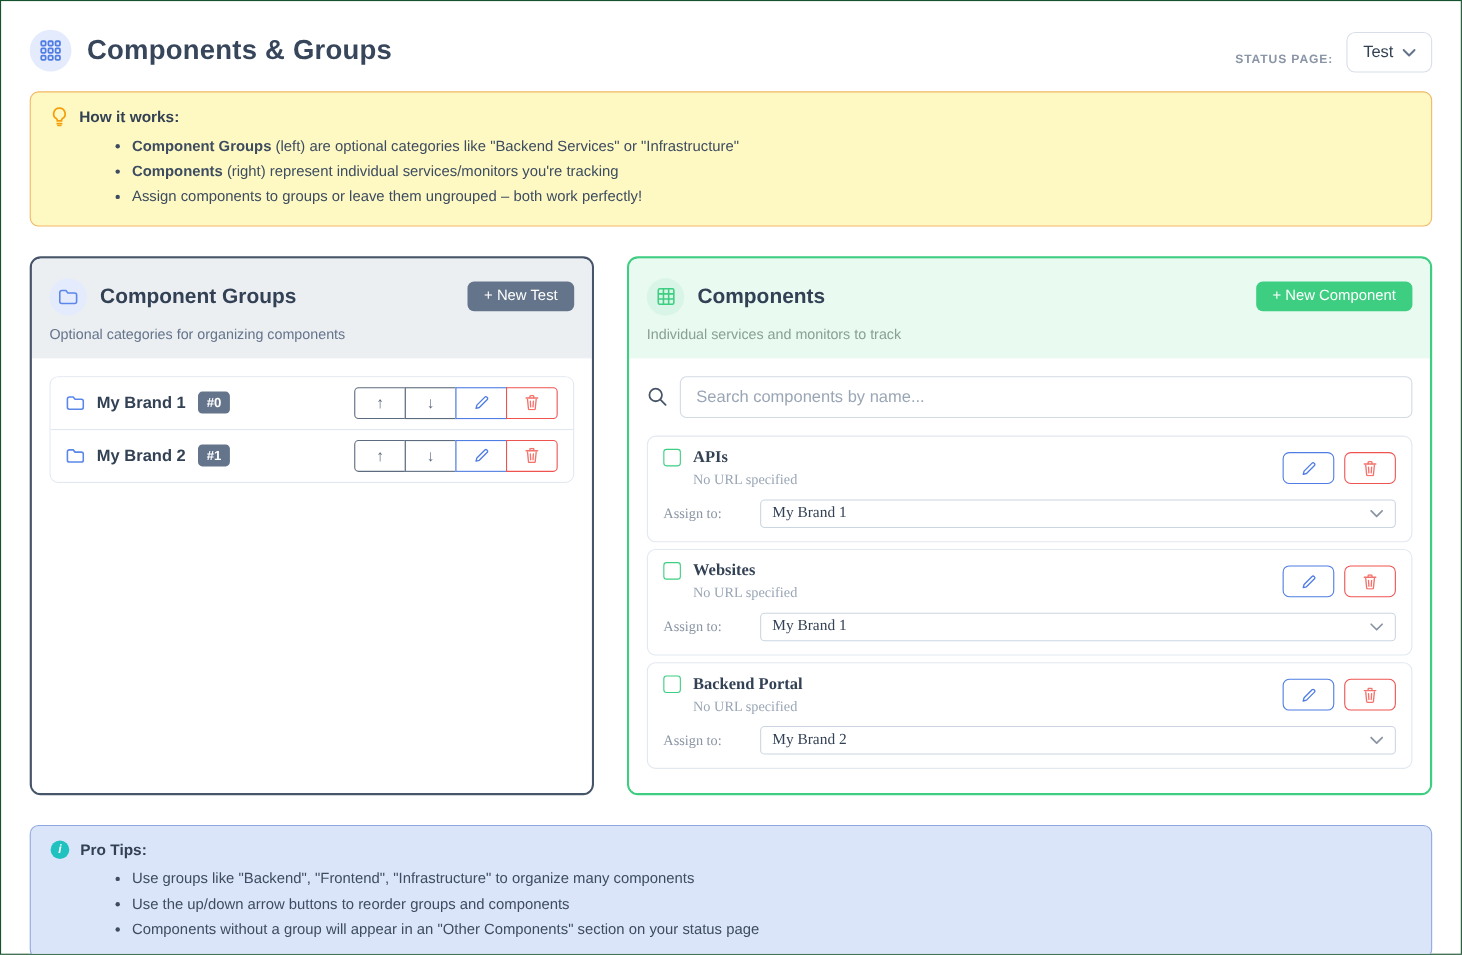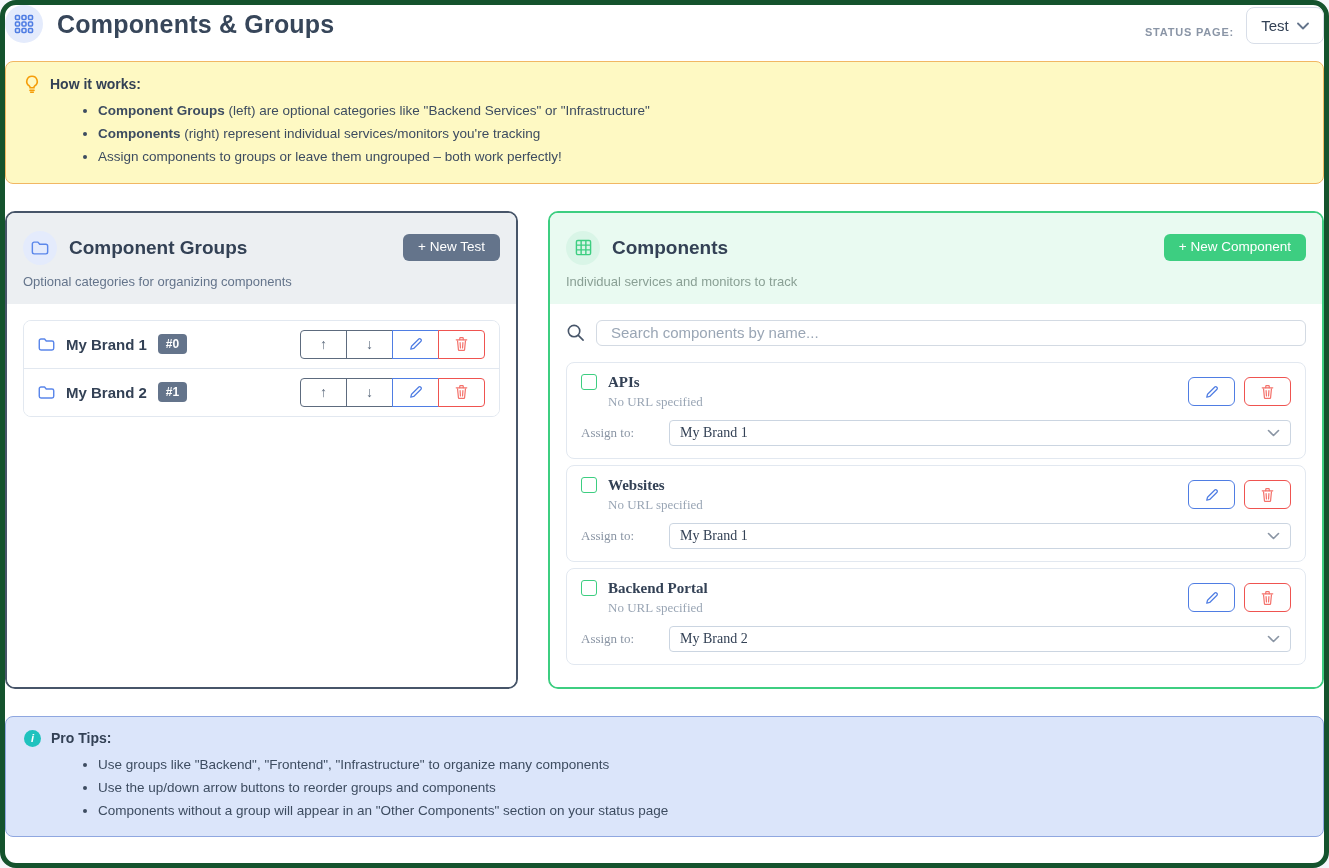--- a/index.html
+++ b/index.html
@@ -5,23 +5,24 @@
   * { margin:0; padding:0; box-sizing:border-box; }
   html,body { width:1329px; height:868px; }
   body {
     font-family:"Liberation Sans","DejaVu Sans",sans-serif;
     background:#f4f7fb;
     color:#334155;
   }
   .app-card {
     position:absolute; inset:0;
     background:#ffffff;
-    border:5px solid #14532d;
-    border-radius:16px;
+    border:1px solid #14532d;
+    border-radius:0;
     overflow:hidden;
+    padding:26px;
   }
   
   .page-header { position:relative; }
   .title-row { display:flex; align-items:center; gap:14px; }
   .title-icon-wrap {
     width:38px; height:38px; border-radius:50%;
     background:#e4ebfc; display:flex; align-items:center; justify-content:center;
     flex:0 0 auto;
   }
   .page-title { font-size:25px; font-weight:700; color:#37465a; letter-spacing:.2px; }
@@ -97,21 +98,21 @@
     font-family:inherit; font-size:14px;
   }
   .icon-btn.slate { border:1px solid #5d6b7e; color:#5d6b7e; }
   .icon-btn.blue  { border:1px solid #4f7de3; color:#4f7de3; }
   .icon-btn.red   { border:1px solid #ef5350; color:#f4726b; }
   .icon-btn.rounded { border-radius:6px; }
   
   .search-row { display:flex; align-items:center; }
   .search-icon-wrap { width:30px; display:flex; align-items:center; flex:0 0 auto; }
   .search-input {
-    flex:1 1 auto; height:26px; border:1px solid #d3dae3; border-radius:6px;
+    flex:1 1 auto; height:38px; border:1px solid #d3dae3; border-radius:6px;
     font-family:inherit; font-size:15px; color:#3b82f6; padding:0 14px; outline:none;
   }
   .search-input::placeholder { color:#9aa6b5; }
   .component-list { margin-top:16px; }
   .component-card {
     border:1px solid #e2e8f0; border-radius:8px; background:#fff;
     padding:11px 14px 12px 14px; margin-bottom:6px;font-family:Liberation Serif, serif;
   }
   .comp-top { display:flex; align-items:center; }
   .comp-left { flex:1 1 auto; }

